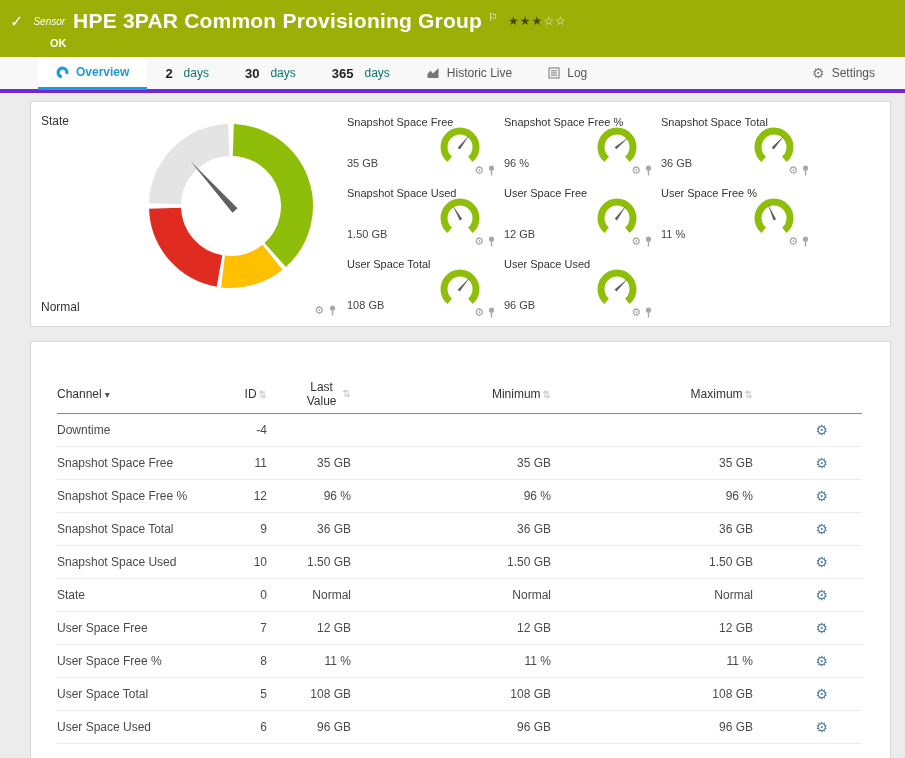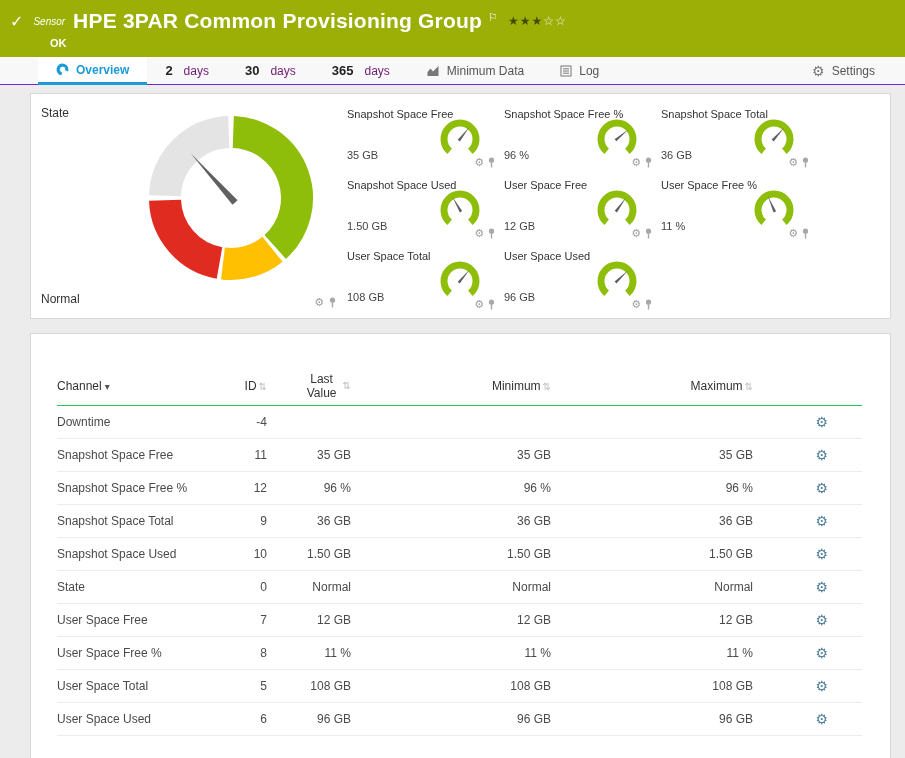--- a/index.html
+++ b/index.html
@@ -23,37 +23,37 @@
   .sensor-title { font-size: 21px; font-weight: bold; letter-spacing: .2px; }
   .flag-icon { font-size: 11px; margin-left: 6px; position: relative; top: -4px; }
   .stars { font-size: 12px; letter-spacing: 1px; margin-left: 10px; cursor: pointer; }
   .star-filled { color: rgba(35,40,0,0.75); }
   .star-empty  { color: rgba(255,255,255,0.85); }
   .status-ok { margin-left: 40px; margin-top: 4px; font-size: 11px; font-weight: bold; }
 
   
   .tabbar {
     background: #F8F8F8;
-    border-bottom: 1px solid #6d28d9;
-    height: 28px;
+    border-bottom: 4px solid #6d28d9;
+    height: 36px;
     display: flex;
     align-items: stretch;
     padding: 0 12px 0 38px;
   }
   .tab {
     display: flex; align-items: center; gap: 7px;
     padding: 0 18px; font-size: 12px; color: #555;
     cursor: pointer; white-space: nowrap;
   }
   .tab.active {
     color: #1B9BD7; font-weight: bold; background: #fff;
     border-bottom: 3px solid #1B9BD7; margin-bottom: -1px;
   }
   .tab .num { font-weight: bold; color: #222; font-size: 13px; }
-  .tab .unit { color: #701a75; margin-left: 4px; }
+  .tab .unit { color: #0f766e; margin-left: 4px; }
   .tab-settings { margin-left: auto; }
   .tab-gear { font-size: 14px; color: #777; }
 
   
   .panel {
     background: #fff;
     border: 1px solid #D8D8D8;
     margin: 8px 14px 0 30px;
   }
 
@@ -131,21 +131,21 @@
       <span class="unit">days</span>
   </div>
   <div class="tab">
     <span class="num">365</span>
       <span class="unit">days</span>
   </div>
   <div class="tab">
     <svg width="14" height="12" viewBox="0 0 13 12">
         <path d="M1 11 L1 7 4 3.5 6.5 6.5 12 1 12 11 Z" fill="#777"></path>
       </svg>
-    <span>Minimum Data</span>
+    <span>Historic Live</span>
   </div>
   <div class="tab">
     <svg width="12" height="12" viewBox="0 0 12 12">
         <rect x="1" y="1" width="10" height="10" fill="none" stroke="#777"></rect>
         <line x1="3" y1="3.8" x2="9" y2="3.8" stroke="#777"></line>
         <line x1="3" y1="6" x2="9" y2="6" stroke="#777"></line>
         <line x1="3" y1="8.2" x2="9" y2="8.2" stroke="#777"></line>
       </svg>
     <span>Log</span>
   </div>

